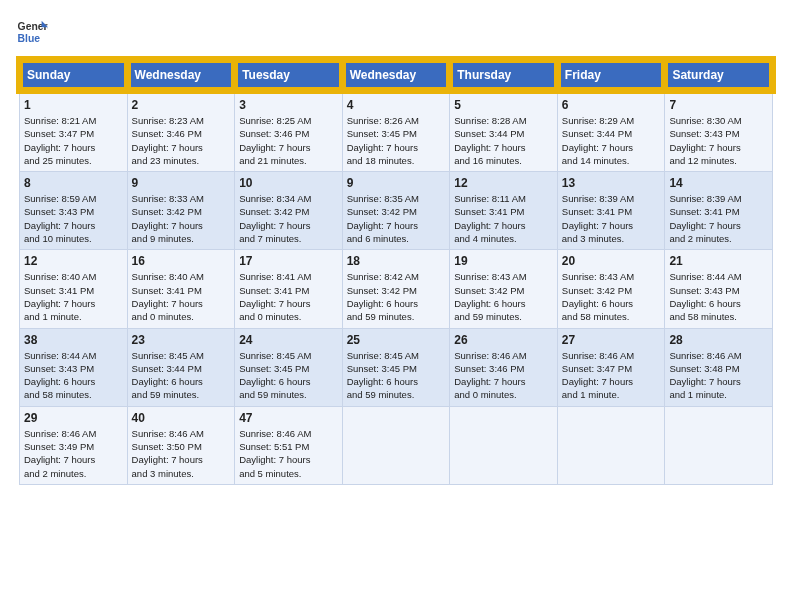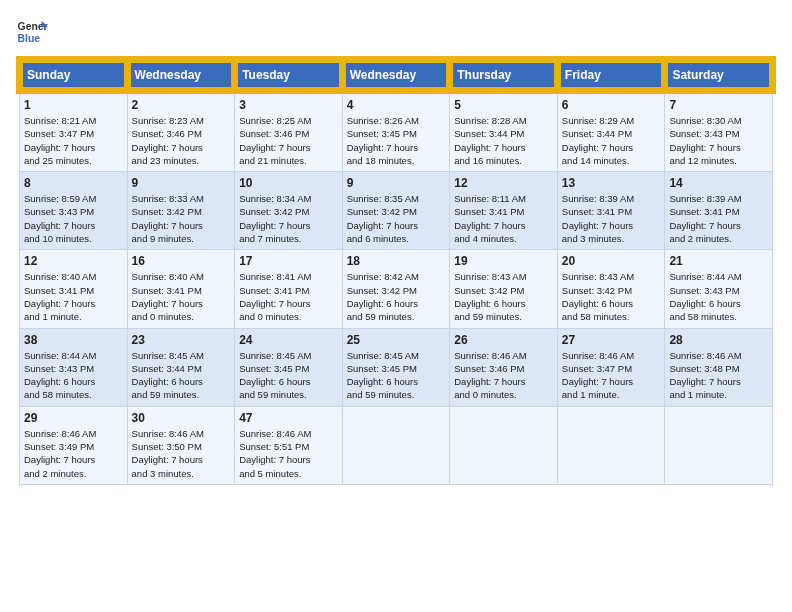--- a/index.html
+++ b/index.html
@@ -321,21 +321,21 @@
         </tr>
         <tr>
           <td>
             <span class="day-num">29</span>
             <span class="cell-line">Sunrise: 8:46 AM</span>
             <span class="cell-line">Sunset: 3:49 PM</span>
             <span class="cell-line">Daylight: 7 hours</span>
             <span class="cell-line">and 2 minutes.</span>
           </td>
           <td>
-            <span class="day-num">30</span>
+            <span class="day-num">40</span>
             <span class="cell-line">Sunrise: 8:46 AM</span>
             <span class="cell-line">Sunset: 3:50 PM</span>
             <span class="cell-line">Daylight: 7 hours</span>
             <span class="cell-line">and 3 minutes.</span>
           </td>
           <td>
             <span class="day-num">47</span>
             <span class="cell-line">Sunrise: 8:46 AM</span>
             <span class="cell-line">Sunset: 5:51 PM</span>
             <span class="cell-line">Daylight: 7 hours</span>

